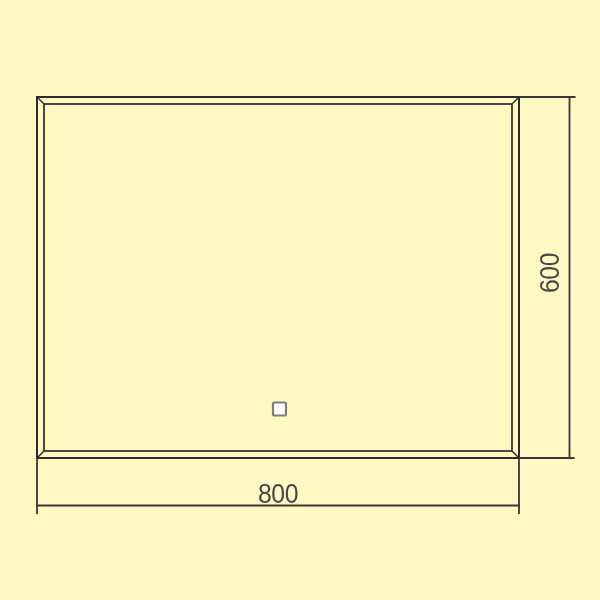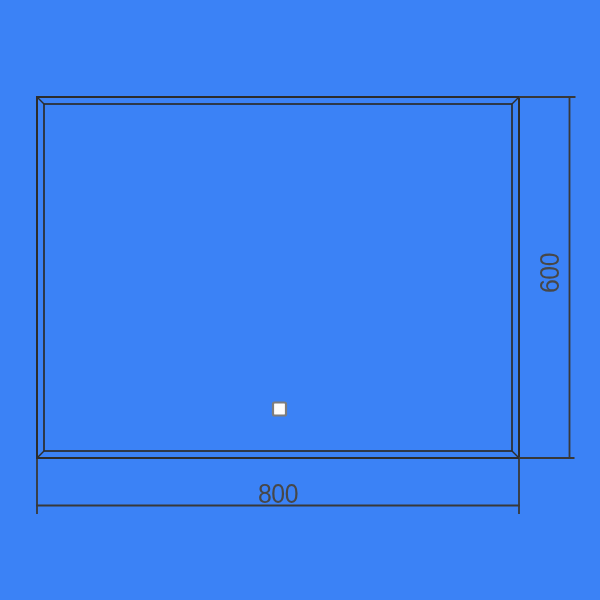--- a/index.html
+++ b/index.html
@@ -8,21 +8,21 @@
     width: 600px;
     height: 600px;
     background: #ffffff;
     overflow: hidden;
     font-family: "Liberation Sans", "DejaVu Sans", sans-serif;
   }
   .stage {
     position: relative;
     width: 600px;
     height: 600px;
-    background: #3b82f6;
+    background: #fef9c3;
   }
   svg {
     display: block;
     width: 600px;
     height: 600px;
   }
   text.dim-label {
     font-family: "Liberation Sans", "DejaVu Sans", sans-serif;
     font-size: 28px;
     letter-spacing: -0.5px;

